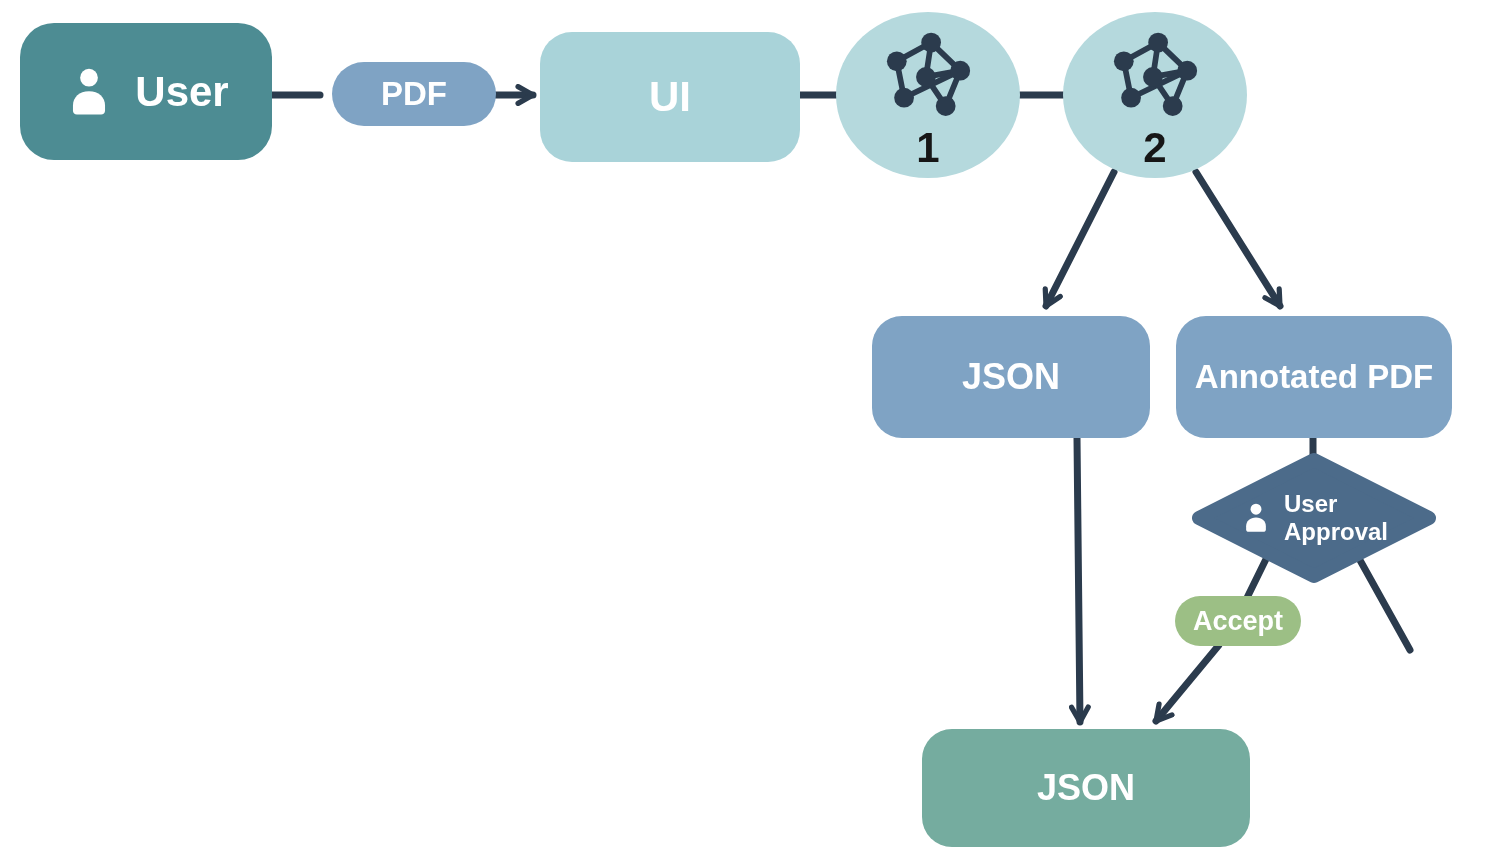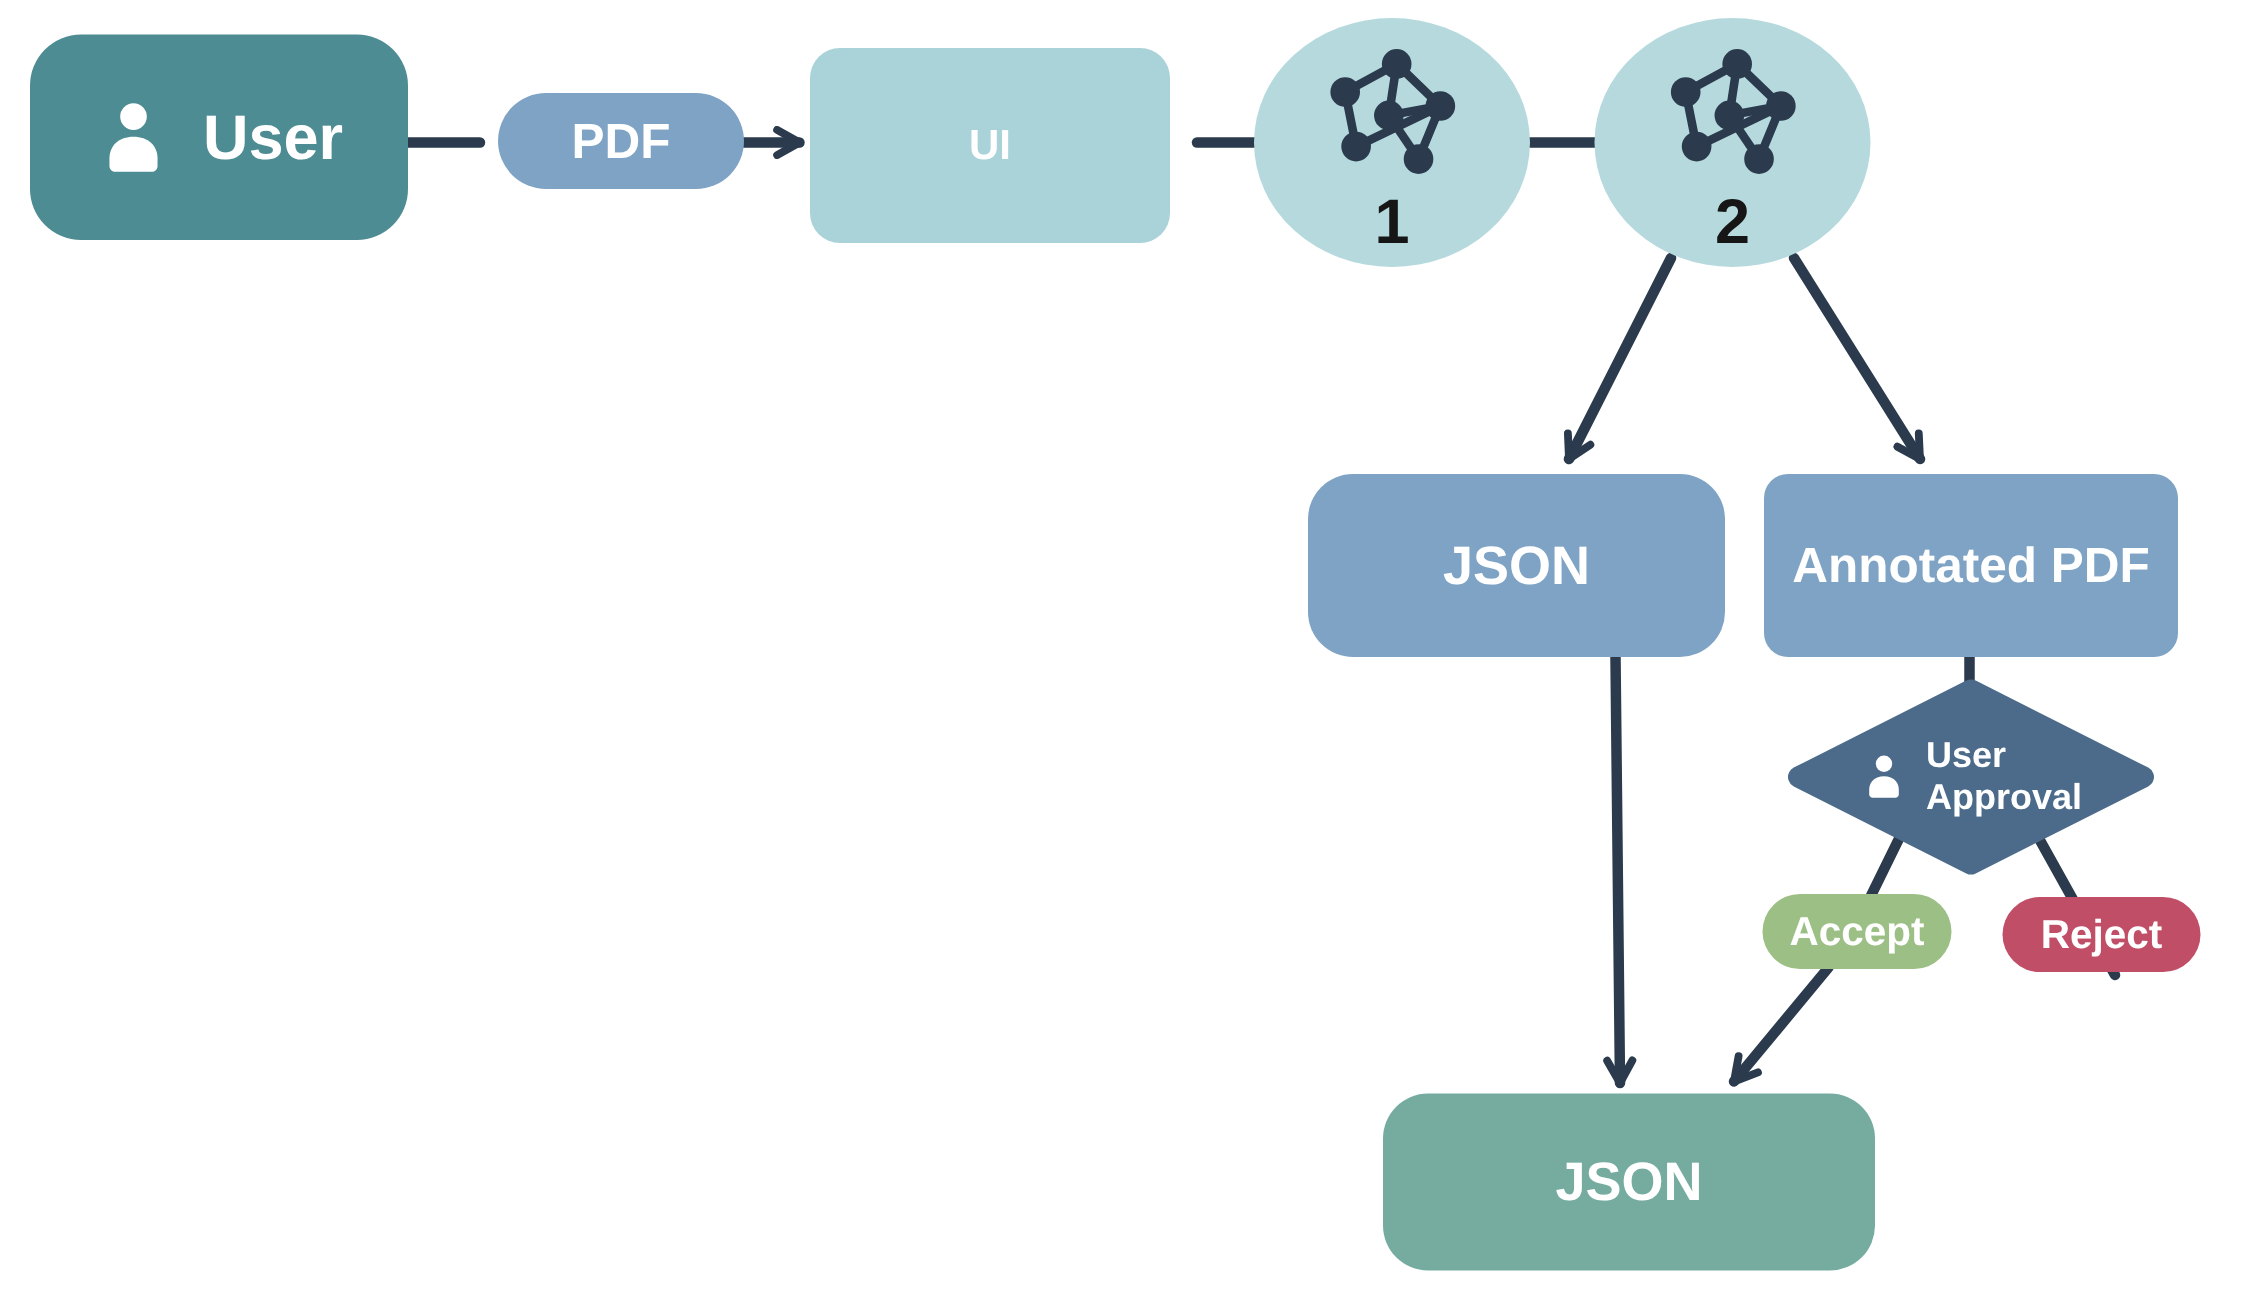--- a/index.html
+++ b/index.html
@@ -14,30 +14,30 @@
   .connectors{position:absolute;left:0;top:0;z-index:1}
   .link{stroke:var(--c-dark);stroke-width:7;fill:none;stroke-linecap:round}
   .arrowhead{stroke:var(--c-dark);fill:none;stroke-width:2.8;stroke-linecap:round;stroke-linejoin:round}
   .node{position:absolute;z-index:2;display:flex;align-items:center;justify-content:center;color:#fff;font-weight:bold}
   .user-box{left:20px;top:23px;width:252px;height:137px;background:var(--c-teal);border-radius:34px;gap:20px}
   .user-box .label{font-size:42px}
   .person{fill:#fff}
   .person.big{width:52px;height:60px}
   .person.sm{width:32px;height:40px;flex:none}
   .pdf-pill{left:332px;top:62px;width:164px;height:64px;background:var(--c-node_blue);border-radius:32px;font-size:33px}
-  .ui-box{left:540px;top:32px;width:240px;height:130px;background:var(--c-light_blue);border-radius:20px;font-size:28px}
+  .ui-box{left:540px;top:32px;width:260px;height:130px;background:var(--c-light_blue);border-radius:32px;font-size:42px}
   .model-circle{position:absolute;z-index:2;top:12px;width:184px;height:166px;background:var(--c-circle_blue);border-radius:50%}
   .model-circle.c1{left:836px}
   .model-circle.c2{left:1063px}
   .net{position:absolute;left:50%;top:15px;transform:translateX(-50%);width:120px;height:104px}
   .net line{stroke:var(--c-dark);stroke-width:5.5;stroke-linecap:round}
   .net circle{fill:var(--c-dark)}
   .model-num{position:absolute;bottom:6px;left:0;width:100%;text-align:center;font-size:42px;font-weight:bold;color:var(--c-number_dark)}
   .json-box{left:872px;top:316px;width:278px;height:122px;background:var(--c-node_blue);border-radius:30px;font-size:36px}
-  .annotated-box{left:1176px;top:316px;width:276px;height:122px;background:var(--c-node_blue);border-radius:16px;font-size:33px}
+  .annotated-box{left:1176px;top:316px;width:276px;height:122px;background:var(--c-node_blue);border-radius:30px;font-size:33px}
   .approval{position:absolute;z-index:2;left:1185px;top:446px;width:258px;height:144px}
   .diamond-svg{position:absolute;inset:0;width:100%;height:100%}
   .diamond-svg polygon{fill:var(--c-diamond_blue);stroke:var(--c-diamond_blue);stroke-width:14;stroke-linejoin:round}
   .approval-content{position:absolute;inset:0;display:flex;align-items:center;justify-content:center;gap:12px;z-index:3}
   .approval-text{color:#fff;font-weight:bold;font-size:24px;line-height:1.15;text-align:left}
   .accept-pill{left:1175px;top:596px;width:126px;height:50px;background:var(--c-accept_green);border-radius:25px;font-size:27px}
   .reject-pill{left:1335px;top:598px;width:132px;height:50px;background:var(--c-reject_red);border-radius:25px;font-size:27px}
   .json-final{left:922px;top:729px;width:328px;height:118px;background:var(--c-sage_green);border-radius:30px;font-size:36px}
 </style>
 </head>
@@ -141,21 +141,18 @@
         <div>User</div>
         <div>Approval</div>
       </div>
     </div>
   </div>
 
   <div class="node accept-pill">
     <span>Accept</span>
   </div>
 
-  <div class="node reject-pill">
-    <span>Reject</span>
-  </div>
 
   <div class="node json-final">
     <span>JSON</span>
   </div>
 
 </div>
 
 </body></html>

